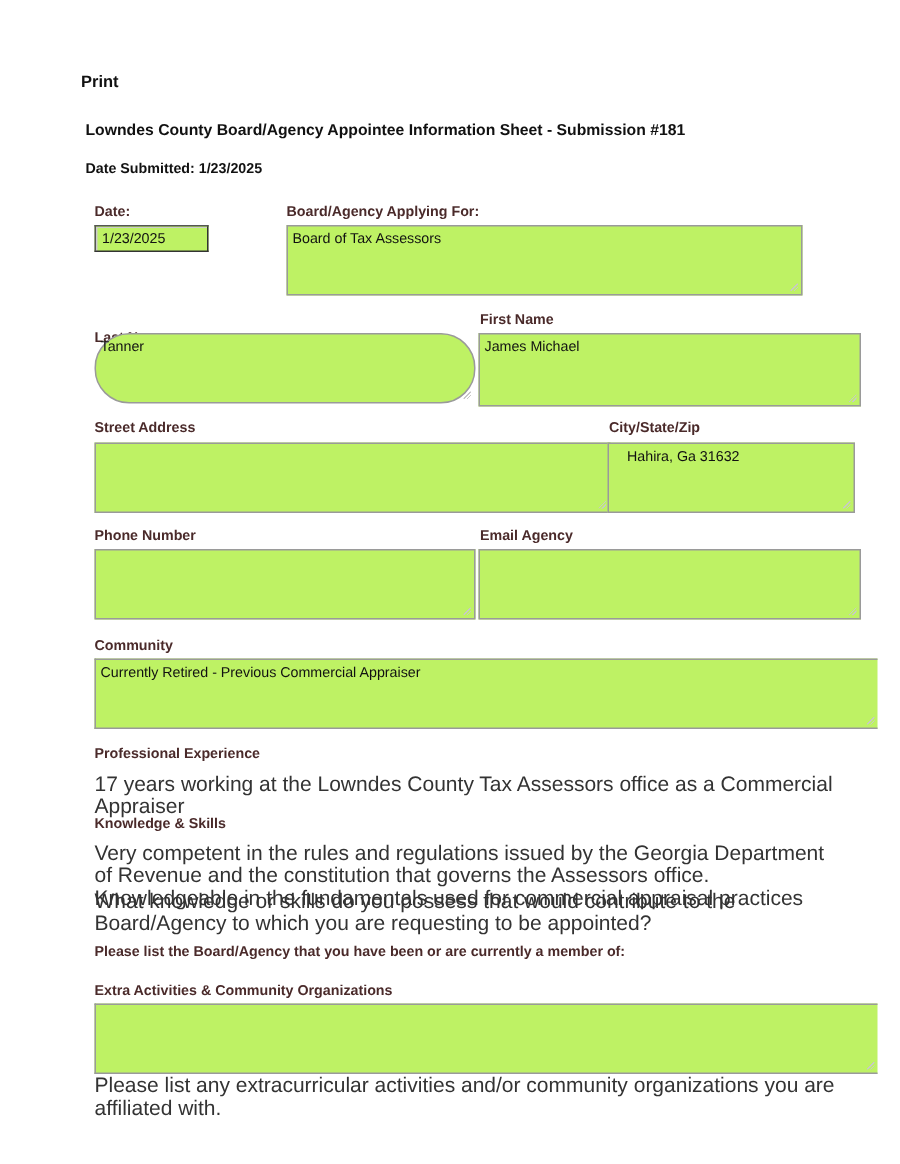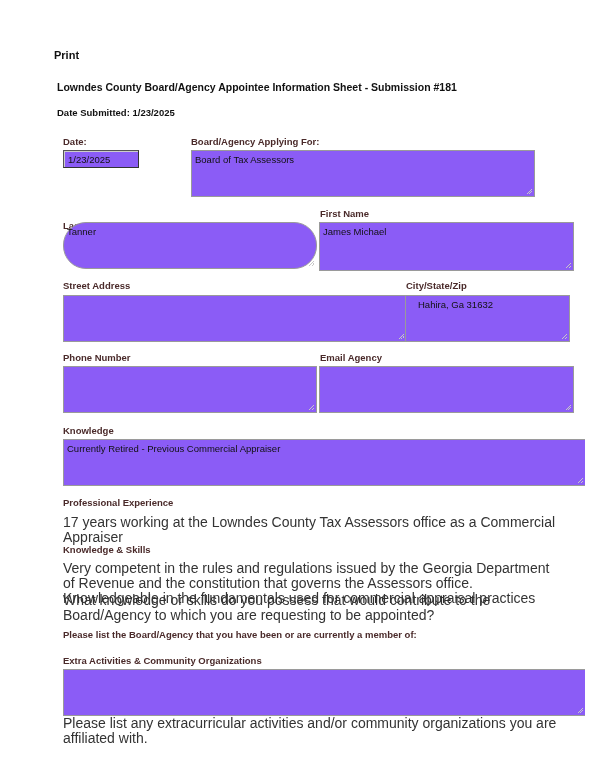--- a/index.html
+++ b/index.html
@@ -4,21 +4,21 @@
   <style>
     * { box-sizing: border-box; margin: 4px; padding: 0; }
     html, body { width: 600px; height: 776px; background: #ffffff; overflow: hidden; }
     body { position: relative; font-family: "Liberation Sans", sans-serif; color: #222; }
     .abs { position: absolute; }
     .print-link { left: 42px; top: 37px; font-size: 11px; font-weight: bold; color: #111; }
     .title { left: 45px; top: 69px; font-size: 10.5px; font-weight: bold; color: #111; }
     .submitted { left: 45px; top: 95px; font-size: 9.5px; font-weight: bold; color: #111; }
     .label { font-size: 9.5px; font-weight: bold; color: #4a2a2a; }
     .box {
-      position: absolute; background: #8b5cf6;
+      position: absolute; background: #bef264;
       border: 1px solid #9a9a9a;
       font-size: 9.5px; color: #111; padding: 3px 3px;
       font-family: "Liberation Sans", sans-serif;
     }
     .box::after {
       content: ""; position: absolute; right: 2px; bottom: 2px; width: 5px; height: 5px;
       background: linear-gradient(135deg, transparent 45%, #c8c8c8 45%, #c8c8c8 55%, transparent 55%, transparent 70%, #c8c8c8 70%, #c8c8c8 80%, transparent 80%);
     }
     .box.noresize::after { display: none; }
     .box.date { border: 1px solid #333; border-top-color: #555; border-left-color: #555; box-shadow: inset 1px 1px 0 #ccc; padding: 3px 4px; }
@@ -47,21 +47,21 @@
 <div class="abs label" style="left:51px;top:268px;">Street Address</div>
 <div class="box" style="left:51px;top:283px;width:344px;height:47px;"></div>
 <div class="abs label" style="left:394px;top:268px;">City/State/Zip</div>
 <div class="box" style="left:393px;top:283px;width:165px;height:47px;padding-left:12px;">Hahira, Ga 31632</div>
 
 <div class="abs label" style="left:51px;top:340px;">Phone Number</div>
 <div class="box" style="left:51px;top:354px;width:254px;height:47px;"></div>
 <div class="abs label" style="left:308px;top:340px;">Email Agency</div>
 <div class="box" style="left:307px;top:354px;width:255px;height:47px;"></div>
 
-<div class="abs label" style="left:51px;top:413px;">Knowledge</div>
+<div class="abs label" style="left:51px;top:413px;">Community</div>
 <div class="box open-right" style="left:51px;top:427px;width:522px;height:47px;">Currently Retired - Previous Commercial Appraiser</div>
 
 <div class="abs label" style="left:51px;top:485px;">Professional Experience</div>
 <div class="abs para" style="left:51px;top:503px;">17 years working at the Lowndes County Tax Assessors office as a Commercial Appraiser</div>
 
 <div class="abs label" style="left:51px;top:532px;">Knowledge &amp; Skills</div>
 <div class="abs para" style="left:51px;top:549px;width:490px;">Very competent in the rules and regulations issued by the Georgia Department of Revenue and the constitution that governs the Assessors office. Knowledgeable in the fundamentals used for commercial appraisal practices</div>
 <div class="abs para" style="left:51px;top:581px;width:490px;">What knowledge or skills do you possess that would contribute to the Board/Agency to which you are requesting to be appointed?</div>
 
 <div class="abs label" style="left:51px;top:617px;">Please list the Board/Agency that you have been or are currently a member of:</div>

